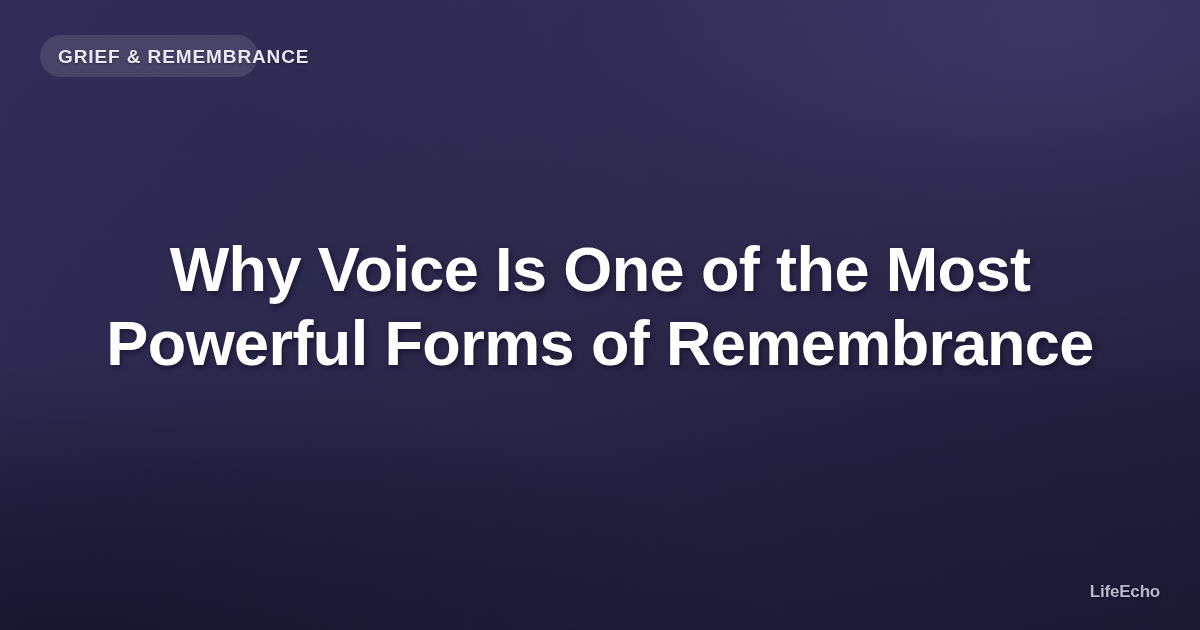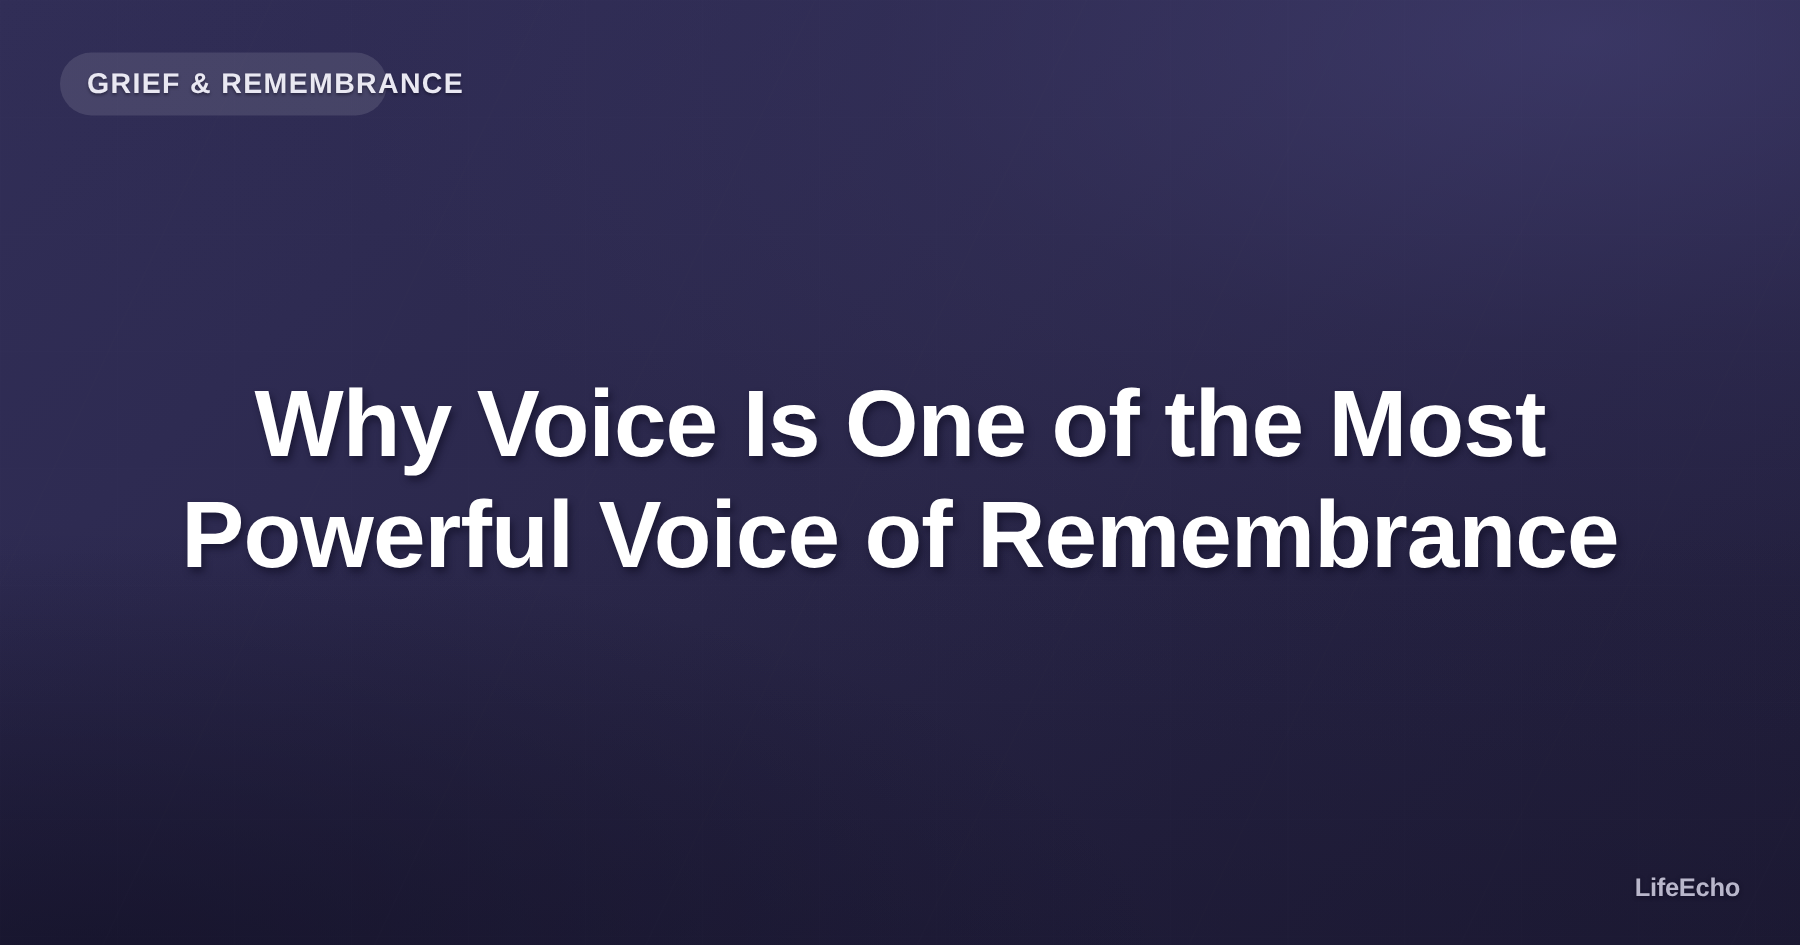--- a/index.html
+++ b/index.html
@@ -88,21 +88,21 @@
     line-height: 1;
     text-shadow: 0 1px 2px rgba(10, 8, 26, 0.45);
   }
 
   
   .headline {
     position: absolute;
     left: 0;
     right: 0;
     top: 232px;
-    margin: 14px;
+    margin: 0;
     padding: 0 56px;
     box-sizing: border-box;
     text-align: center;
     font-size: 63px;
     font-weight: bold;
     line-height: 74px;
     letter-spacing: -0.6px;
     color: #ffffff;
     text-shadow: 2px 3px 5px rgba(13, 11, 32, 0.55);
   }
@@ -131,18 +131,18 @@
   <div class="bg-glow-top-right"></div>
   <div class="bg-shade-bottom"></div>
   <div class="bg-texture"></div>
 
   <div class="category-badge">
     <span class="category-badge__label">GRIEF &amp; REMEMBRANCE</span>
   </div>
 
   <h1 class="headline">
     <span class="headline__line">Why Voice Is One of the Most</span>
-    <span class="headline__line">Powerful Voice of Remembrance</span>
+    <span class="headline__line">Powerful Forms of Remembrance</span>
   </h1>
 
   <div class="brand-wordmark">LifeEcho</div>
 
 </div>
 
 </body></html>

